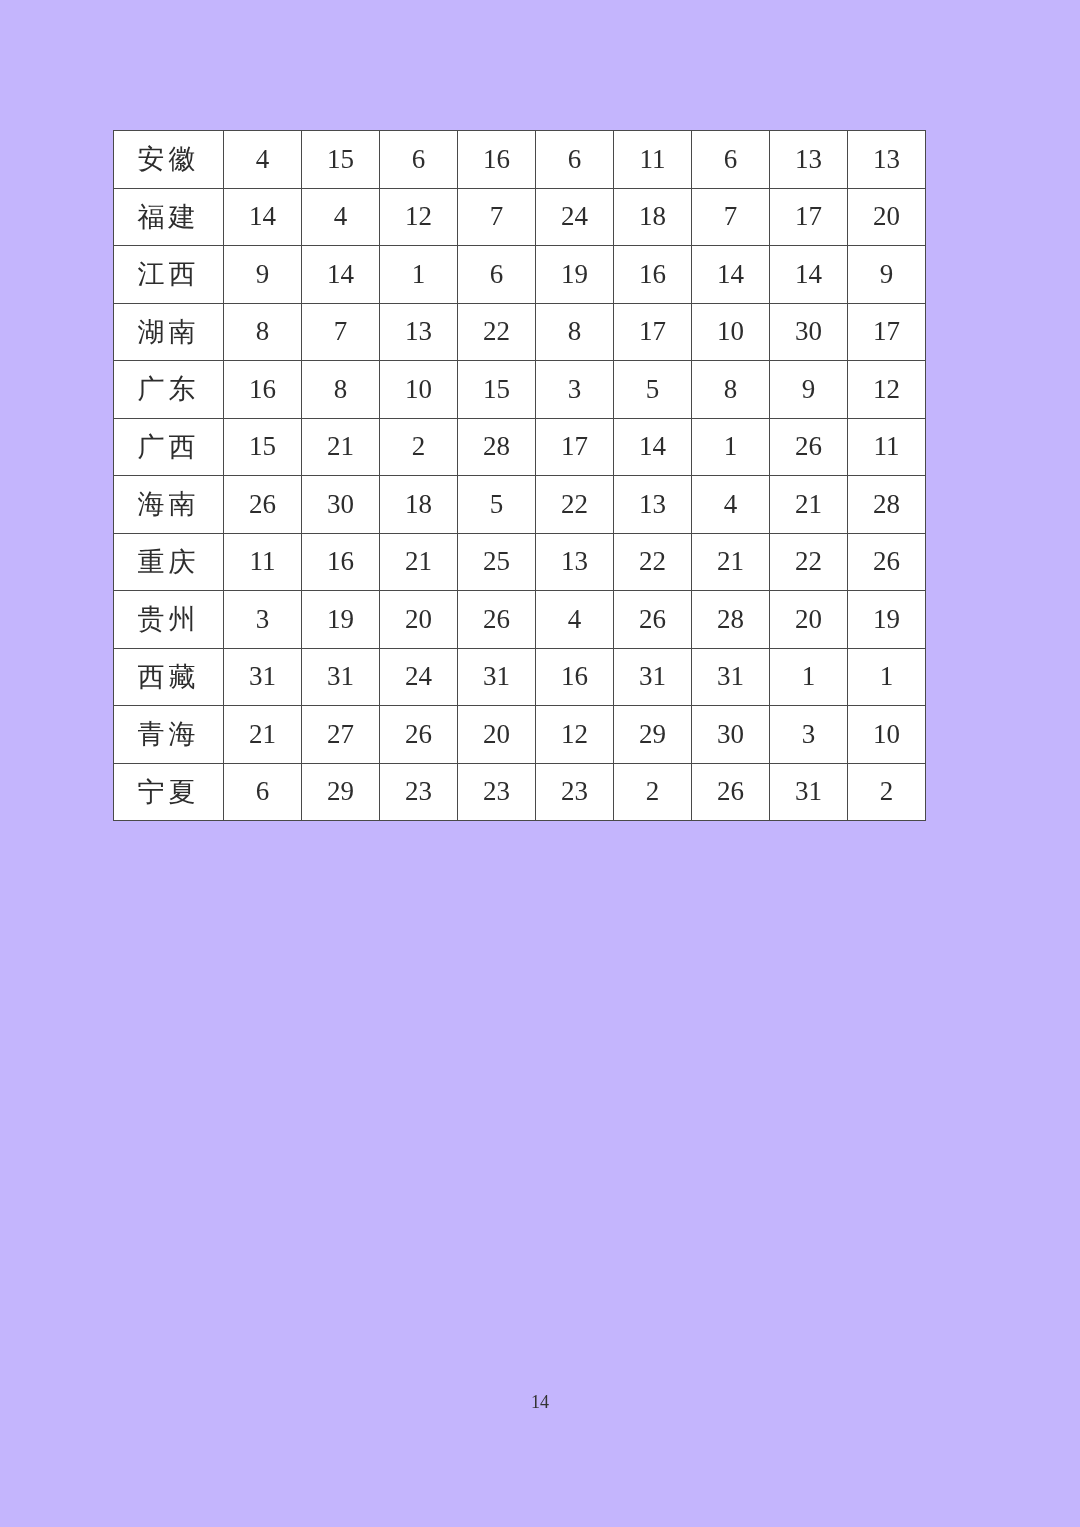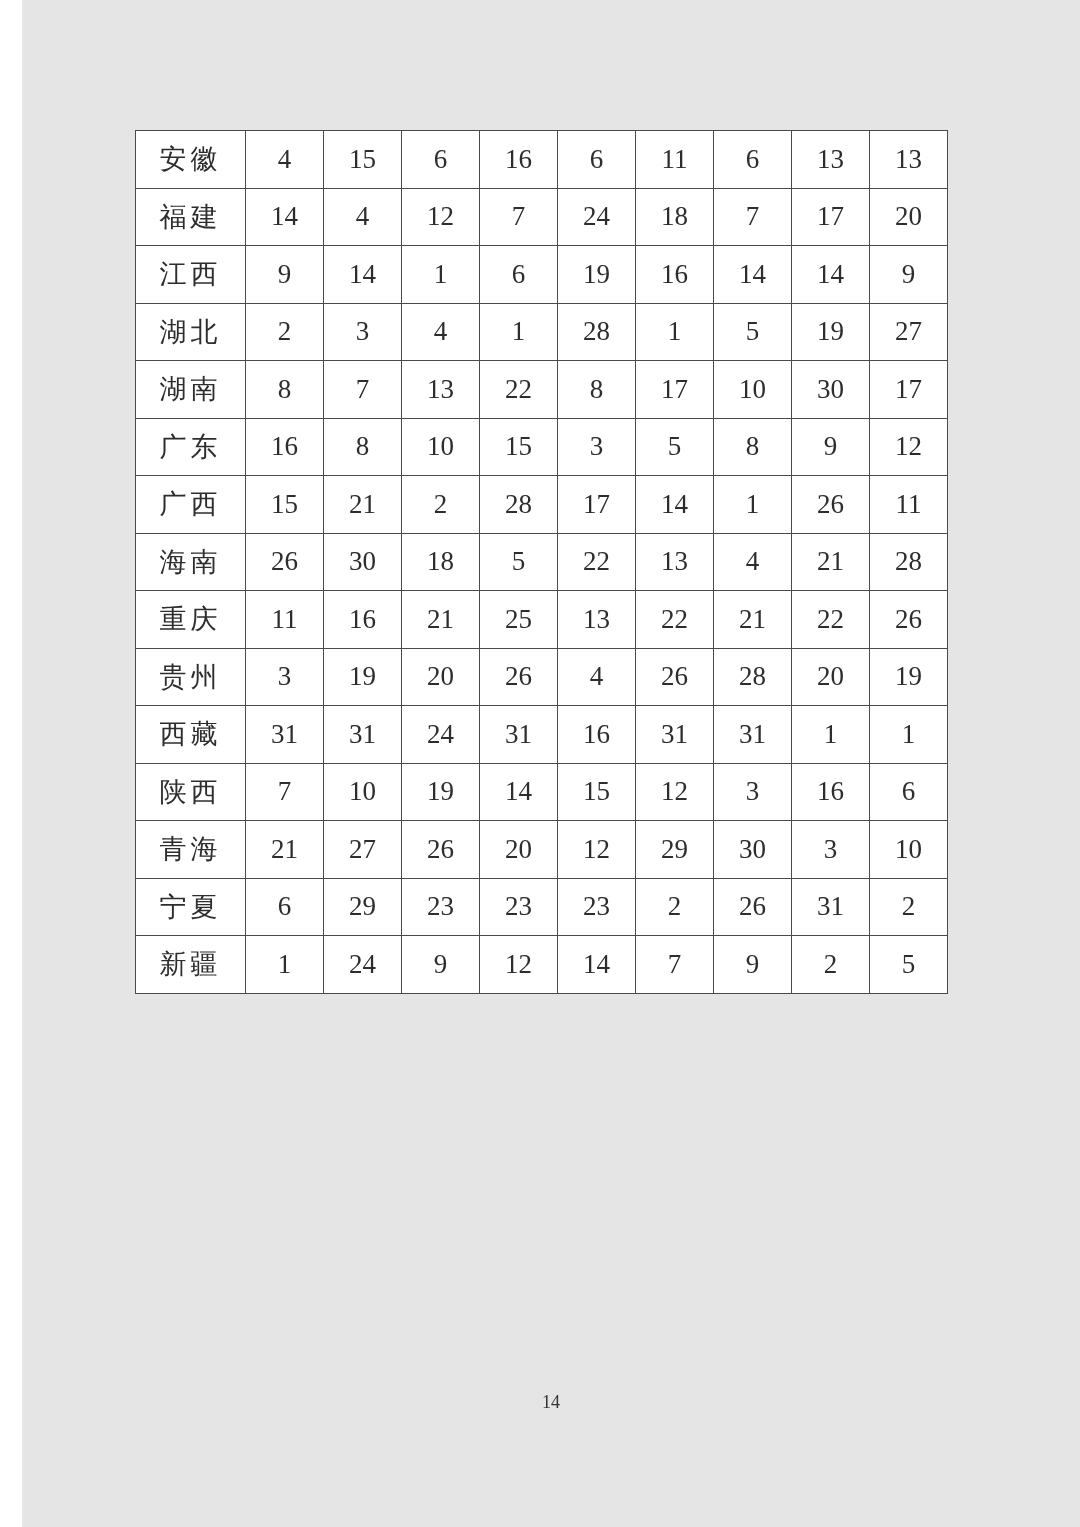--- a/index.html
+++ b/index.html
@@ -10,22 +10,21 @@
     width: 1080px;
     height: 1527px;
     background: #ffffff;
     font-family: "Liberation Serif", "DejaVu Serif", serif;
     position: relative;
     overflow: hidden;
   }
   .doc-page {
     position: absolute;
     inset: 0;
-    background: #e5e5e5;
-    margin-left: 22px;
+    background: #c4b5fd;
   }
   table.province-table {
     position: absolute;
     left: 113px;
     top: 130px;
     width: 812px;
     border-collapse: collapse;
     table-layout: fixed;
   }
   table.province-table td {
@@ -105,32 +104,20 @@
           <td class="value-cell">14</td>
           <td class="value-cell">1</td>
           <td class="value-cell">6</td>
           <td class="value-cell">19</td>
           <td class="value-cell">16</td>
           <td class="value-cell">14</td>
           <td class="value-cell">14</td>
           <td class="value-cell">9</td>
         </tr>
         <tr>
-          <td class="province-cell">湖北</td>
-          <td class="value-cell">2</td>
-          <td class="value-cell">3</td>
-          <td class="value-cell">4</td>
-          <td class="value-cell">1</td>
-          <td class="value-cell">28</td>
-          <td class="value-cell">1</td>
-          <td class="value-cell">5</td>
-          <td class="value-cell">19</td>
-          <td class="value-cell">27</td>
-        </tr>
-        <tr>
           <td class="province-cell">湖南</td>
           <td class="value-cell">8</td>
           <td class="value-cell">7</td>
           <td class="value-cell">13</td>
           <td class="value-cell">22</td>
           <td class="value-cell">8</td>
           <td class="value-cell">17</td>
           <td class="value-cell">10</td>
           <td class="value-cell">30</td>
           <td class="value-cell">17</td>
@@ -199,32 +186,20 @@
           <td class="province-cell">西藏</td>
           <td class="value-cell">31</td>
           <td class="value-cell">31</td>
           <td class="value-cell">24</td>
           <td class="value-cell">31</td>
           <td class="value-cell">16</td>
           <td class="value-cell">31</td>
           <td class="value-cell">31</td>
           <td class="value-cell">1</td>
           <td class="value-cell">1</td>
-        </tr>
-        <tr>
-          <td class="province-cell">陕西</td>
-          <td class="value-cell">7</td>
-          <td class="value-cell">10</td>
-          <td class="value-cell">19</td>
-          <td class="value-cell">14</td>
-          <td class="value-cell">15</td>
-          <td class="value-cell">12</td>
-          <td class="value-cell">3</td>
-          <td class="value-cell">16</td>
-          <td class="value-cell">6</td>
         </tr>
         <tr>
           <td class="province-cell">青海</td>
           <td class="value-cell">21</td>
           <td class="value-cell">27</td>
           <td class="value-cell">26</td>
           <td class="value-cell">20</td>
           <td class="value-cell">12</td>
           <td class="value-cell">29</td>
           <td class="value-cell">30</td>
@@ -236,30 +211,18 @@
           <td class="value-cell">6</td>
           <td class="value-cell">29</td>
           <td class="value-cell">23</td>
           <td class="value-cell">23</td>
           <td class="value-cell">23</td>
           <td class="value-cell">2</td>
           <td class="value-cell">26</td>
           <td class="value-cell">31</td>
           <td class="value-cell">2</td>
         </tr>
-        <tr>
-          <td class="province-cell">新疆</td>
-          <td class="value-cell">1</td>
-          <td class="value-cell">24</td>
-          <td class="value-cell">9</td>
-          <td class="value-cell">12</td>
-          <td class="value-cell">14</td>
-          <td class="value-cell">7</td>
-          <td class="value-cell">9</td>
-          <td class="value-cell">2</td>
-          <td class="value-cell">5</td>
-        </tr>
       </tbody>
   </table>
 
   <div class="page-number">14</div>
 
 </div>
 
 </body></html>

